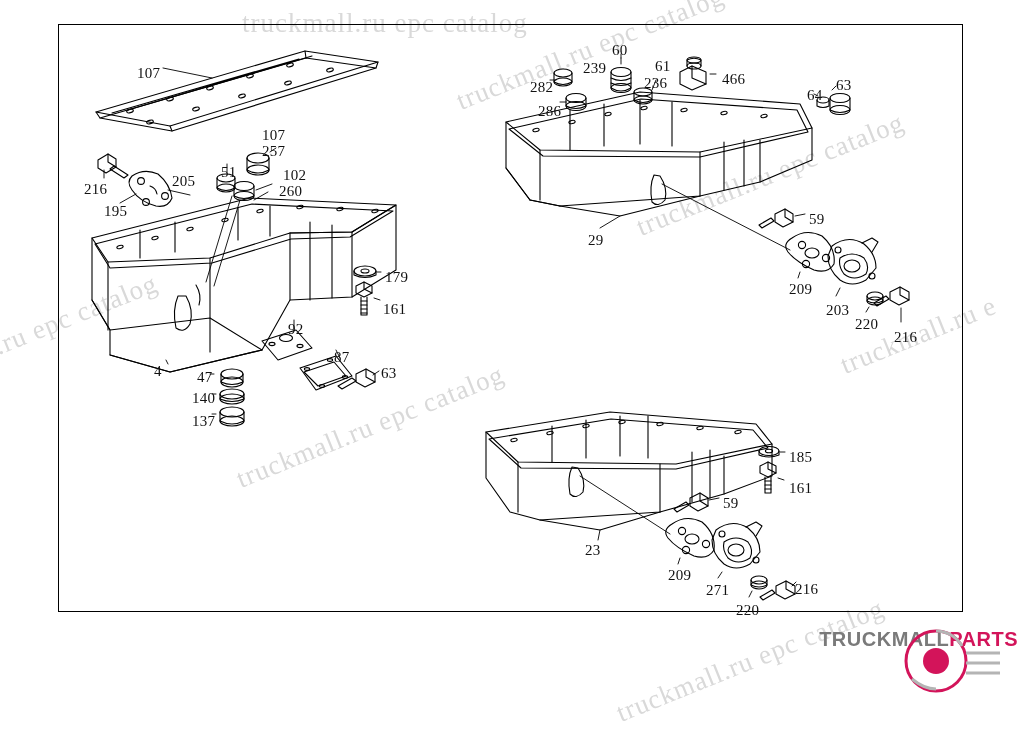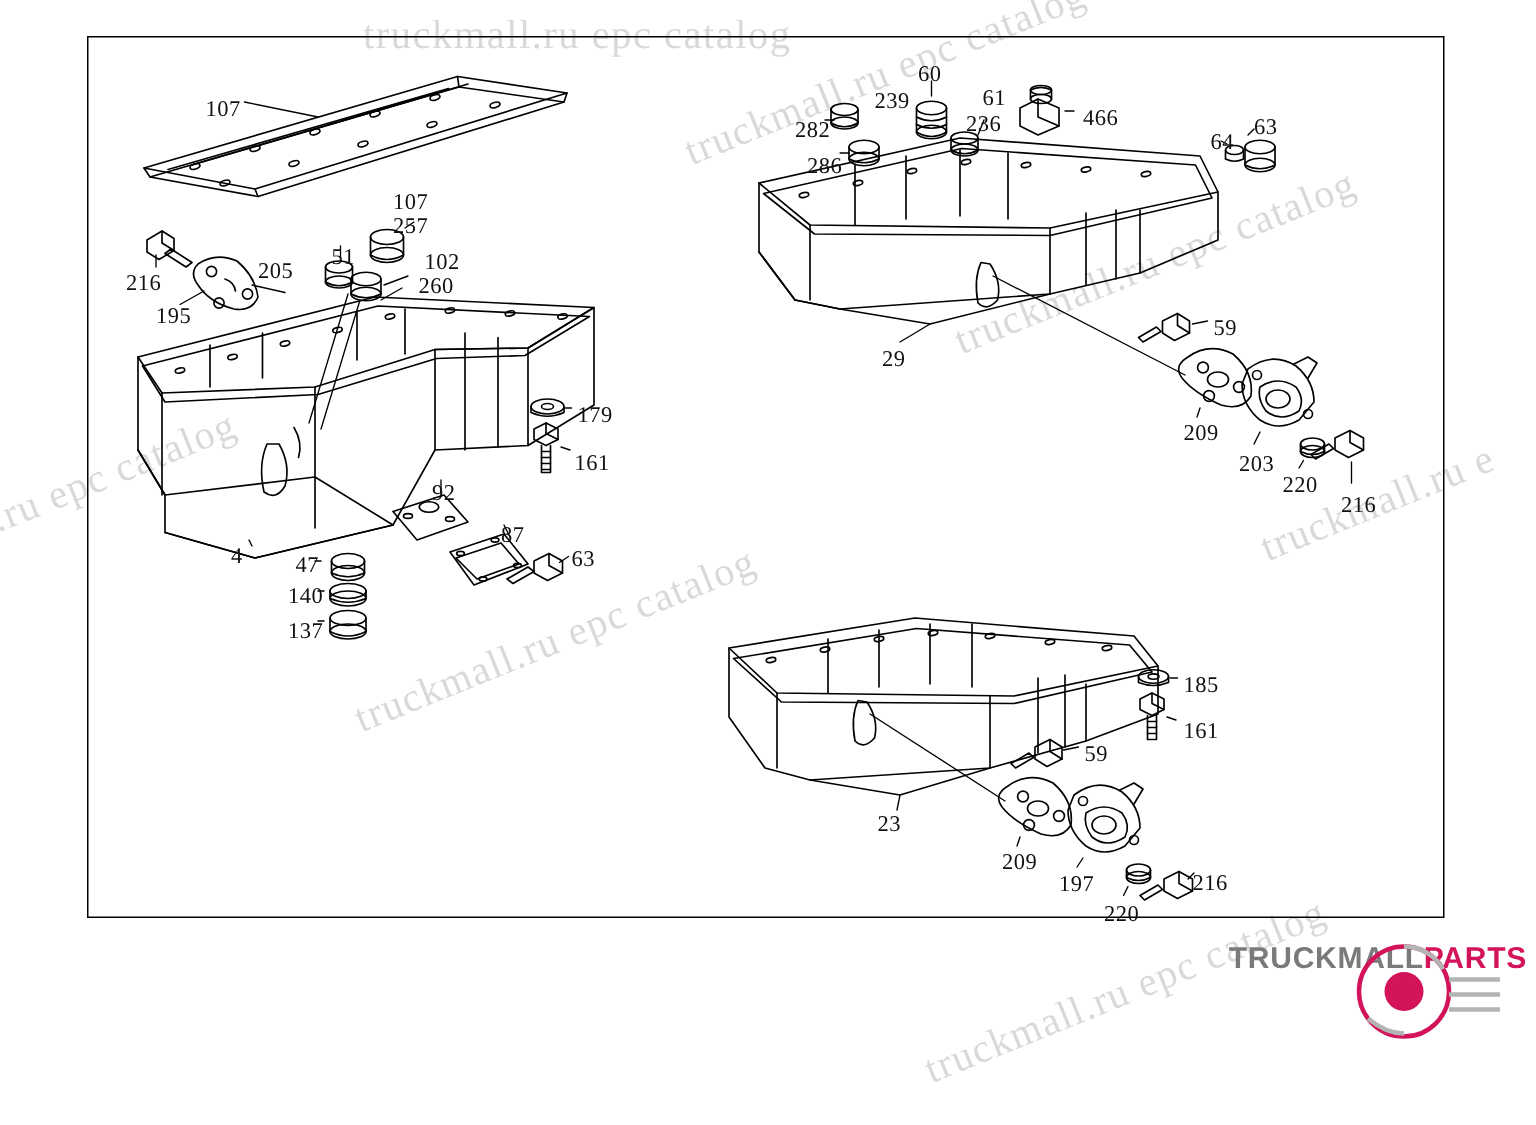--- a/index.html
+++ b/index.html
@@ -477,21 +477,21 @@
     <div class="lbl" style="left:789px; top:282px;">209</div>
     <div class="lbl" style="left:826px; top:303px;">203</div>
     <div class="lbl" style="left:855px; top:317px;">220</div>
     <div class="lbl" style="left:894px; top:330px;">216</div>
 
     <div class="lbl" style="left:585px; top:543px;">23</div>
     <div class="lbl" style="left:789px; top:450px;">185</div>
     <div class="lbl" style="left:789px; top:481px;">161</div>
     <div class="lbl" style="left:723px; top:496px;">59</div>
     <div class="lbl" style="left:668px; top:568px;">209</div>
-    <div class="lbl" style="left:706px; top:583px;">197</div>
+    <div class="lbl" style="left:706px; top:583px;">271</div>
     <div class="lbl" style="left:736px; top:603px;">220</div>
     <div class="lbl" style="left:795px; top:582px;">216</div>
   </div>
 
   <div class="logo-text">
     <span>TRUCKMALL</span><span class="red">PARTS</span>
   </div>
   <svg class="logo" viewBox="0 0 190 84" xmlns="http://www.w3.org/2000/svg">
     <g fill="none" stroke="#d3145a" stroke-width="3">
       <circle cx="120" cy="48" r="30"></circle>

